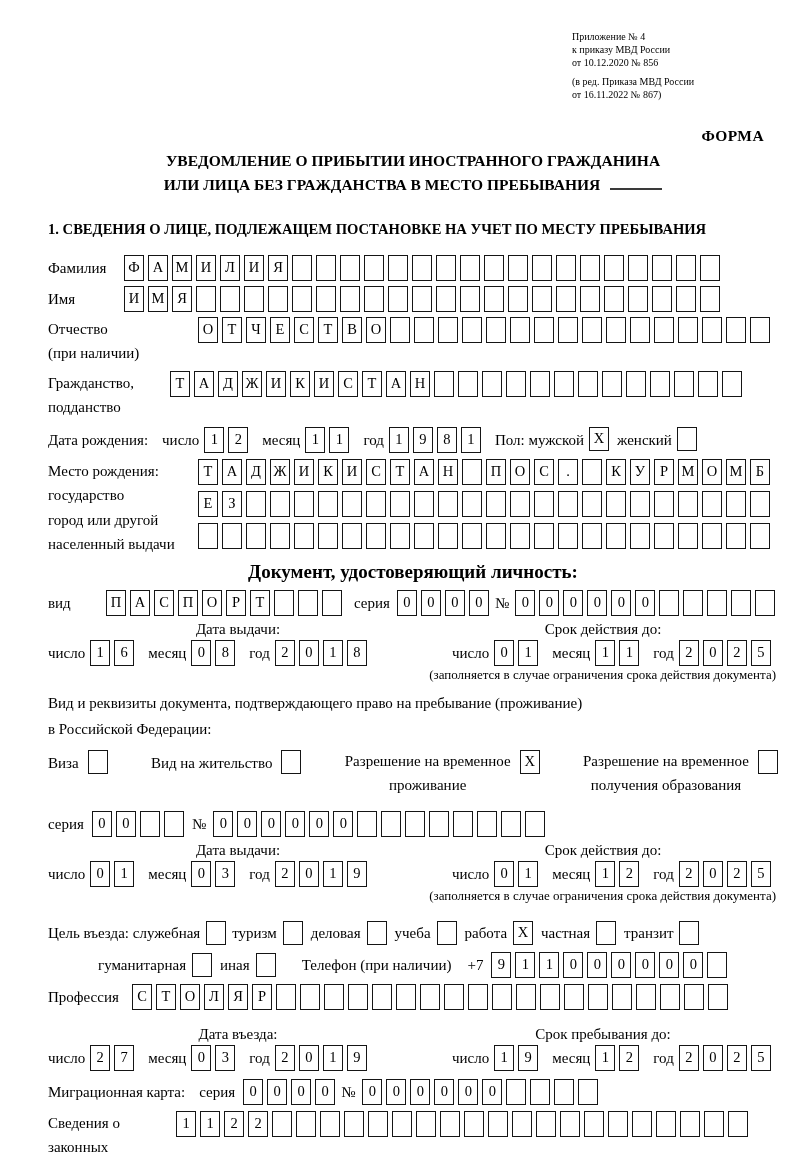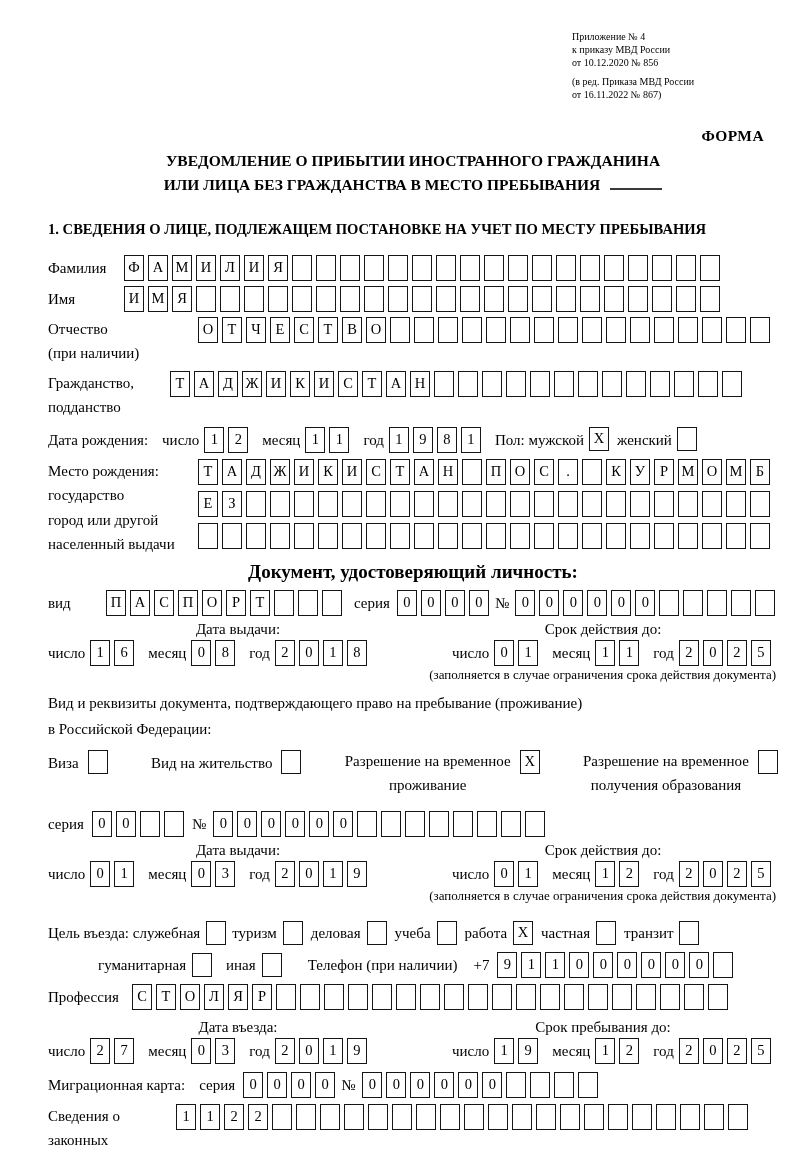--- a/index.html
+++ b/index.html
@@ -577,21 +577,21 @@
         <span class="lbl">транзит</span>
         <span class="box"></span>
       </span>
   </div>
 
   <div class="row" style="margin-top:6px;">
     <span class="pp indent50">
         <span class="lbl">гуманитарная</span>
         <span class="box"></span>
       </span>
-    <span class="pp" style="margin-left:6px;">
+    <span class="pp" style="">
         <span class="lbl">иная</span>
         <span class="box"></span>
       </span>
     <span class="lbl" style="margin:0 16px 0 18px;">Телефон (при наличии)</span>
     <span class="lbl" style="margin-right:8px;">+7</span>
     <span class="cells">
         <span class="cell">9</span>
         <span class="cell">1</span>
         <span class="cell">1</span>
         <span class="cell">0</span>
@@ -628,21 +628,21 @@
         <span class="cell"></span>
         <span class="cell"></span>
         <span class="cell"></span>
         <span class="cell"></span>
         <span class="cell"></span>
         <span class="cell"></span>
         <span class="cell"></span>
       </span>
   </div>
 
-  <div class="dp-h" style="margin-top:9px;">
+  <div class="dp-h" style="margin-top:16px;">
     <span class="dp-h-left">Дата въезда:</span>
     <span class="dp-h-right">Срок пребывания до:</span>
   </div>
   <div class="dp">
     <div class="dp-left">
       <span class="grp">
           <span class="lbl">число</span>
           <span class="cells">
             <span class="cell">2</span>
             <span class="cell">7</span>

